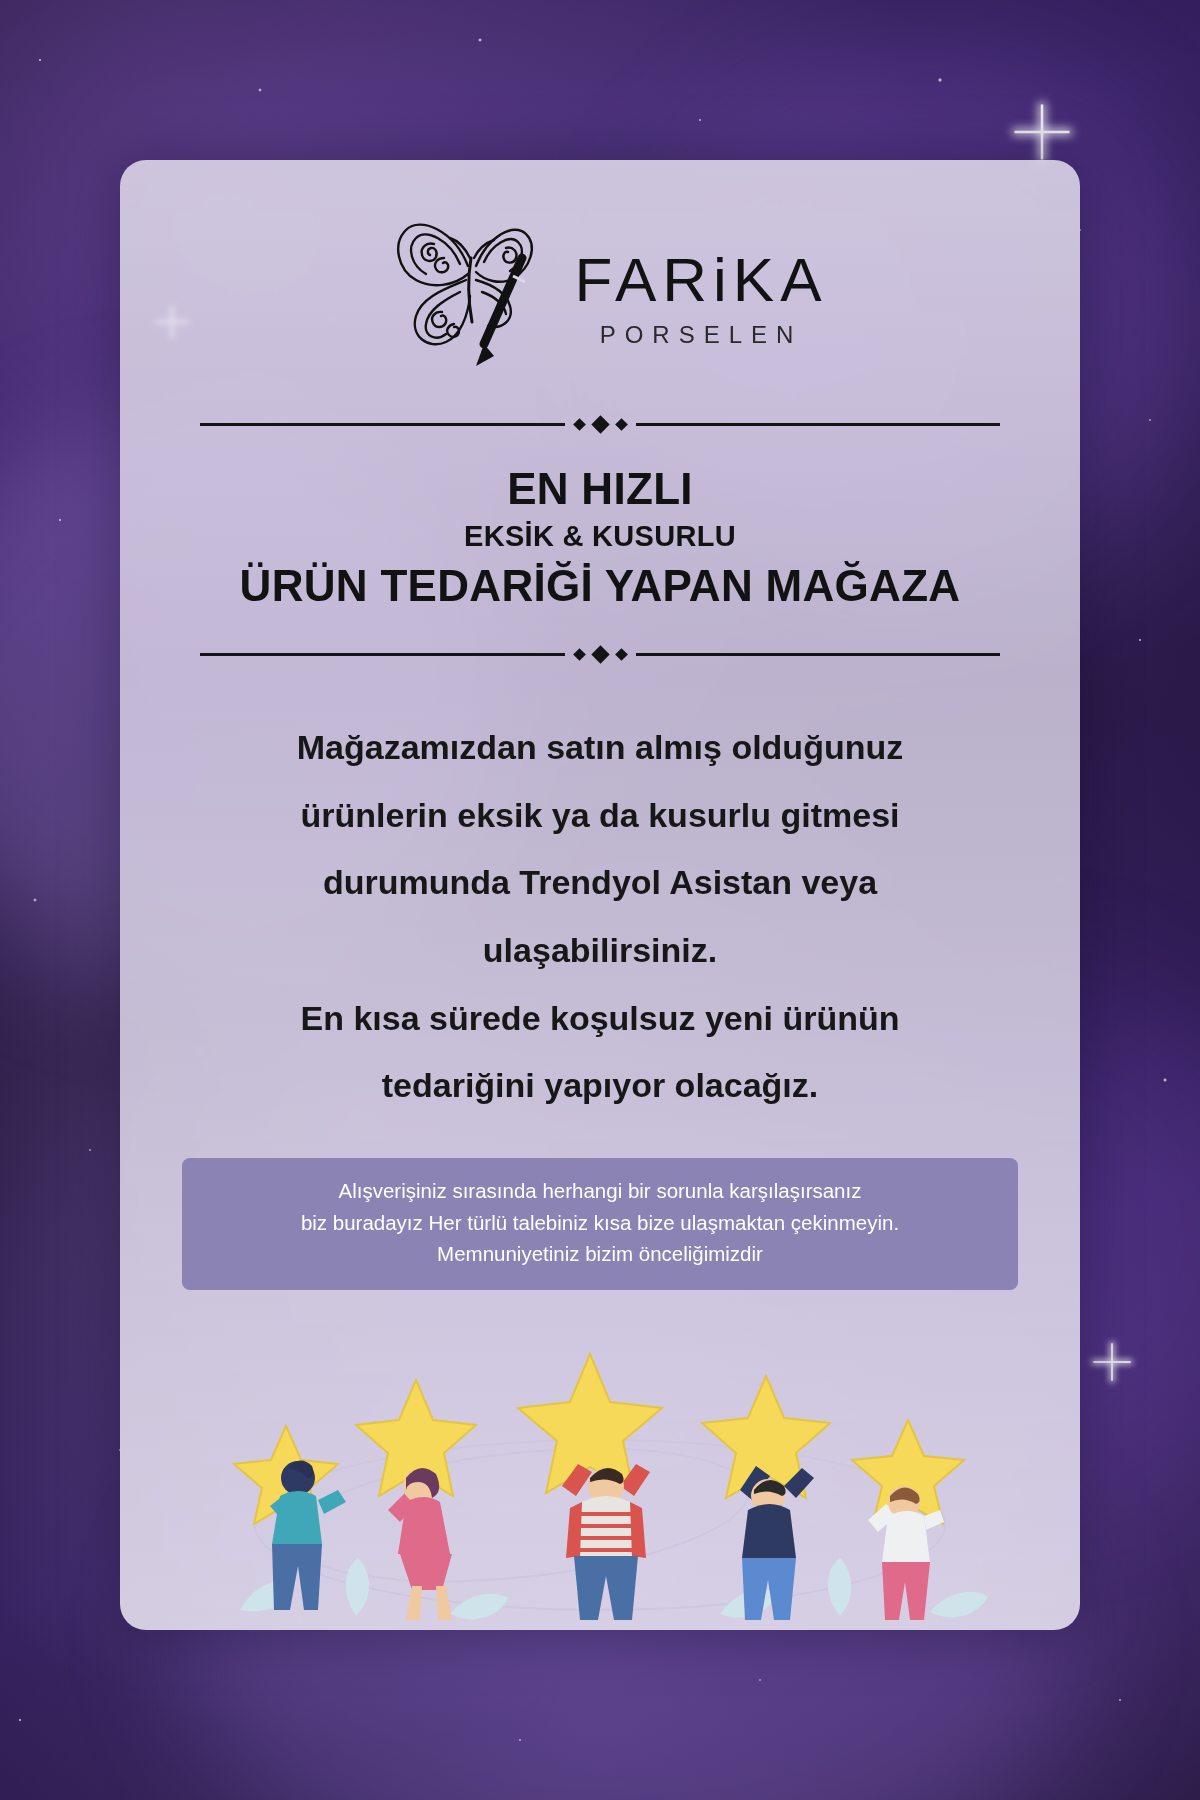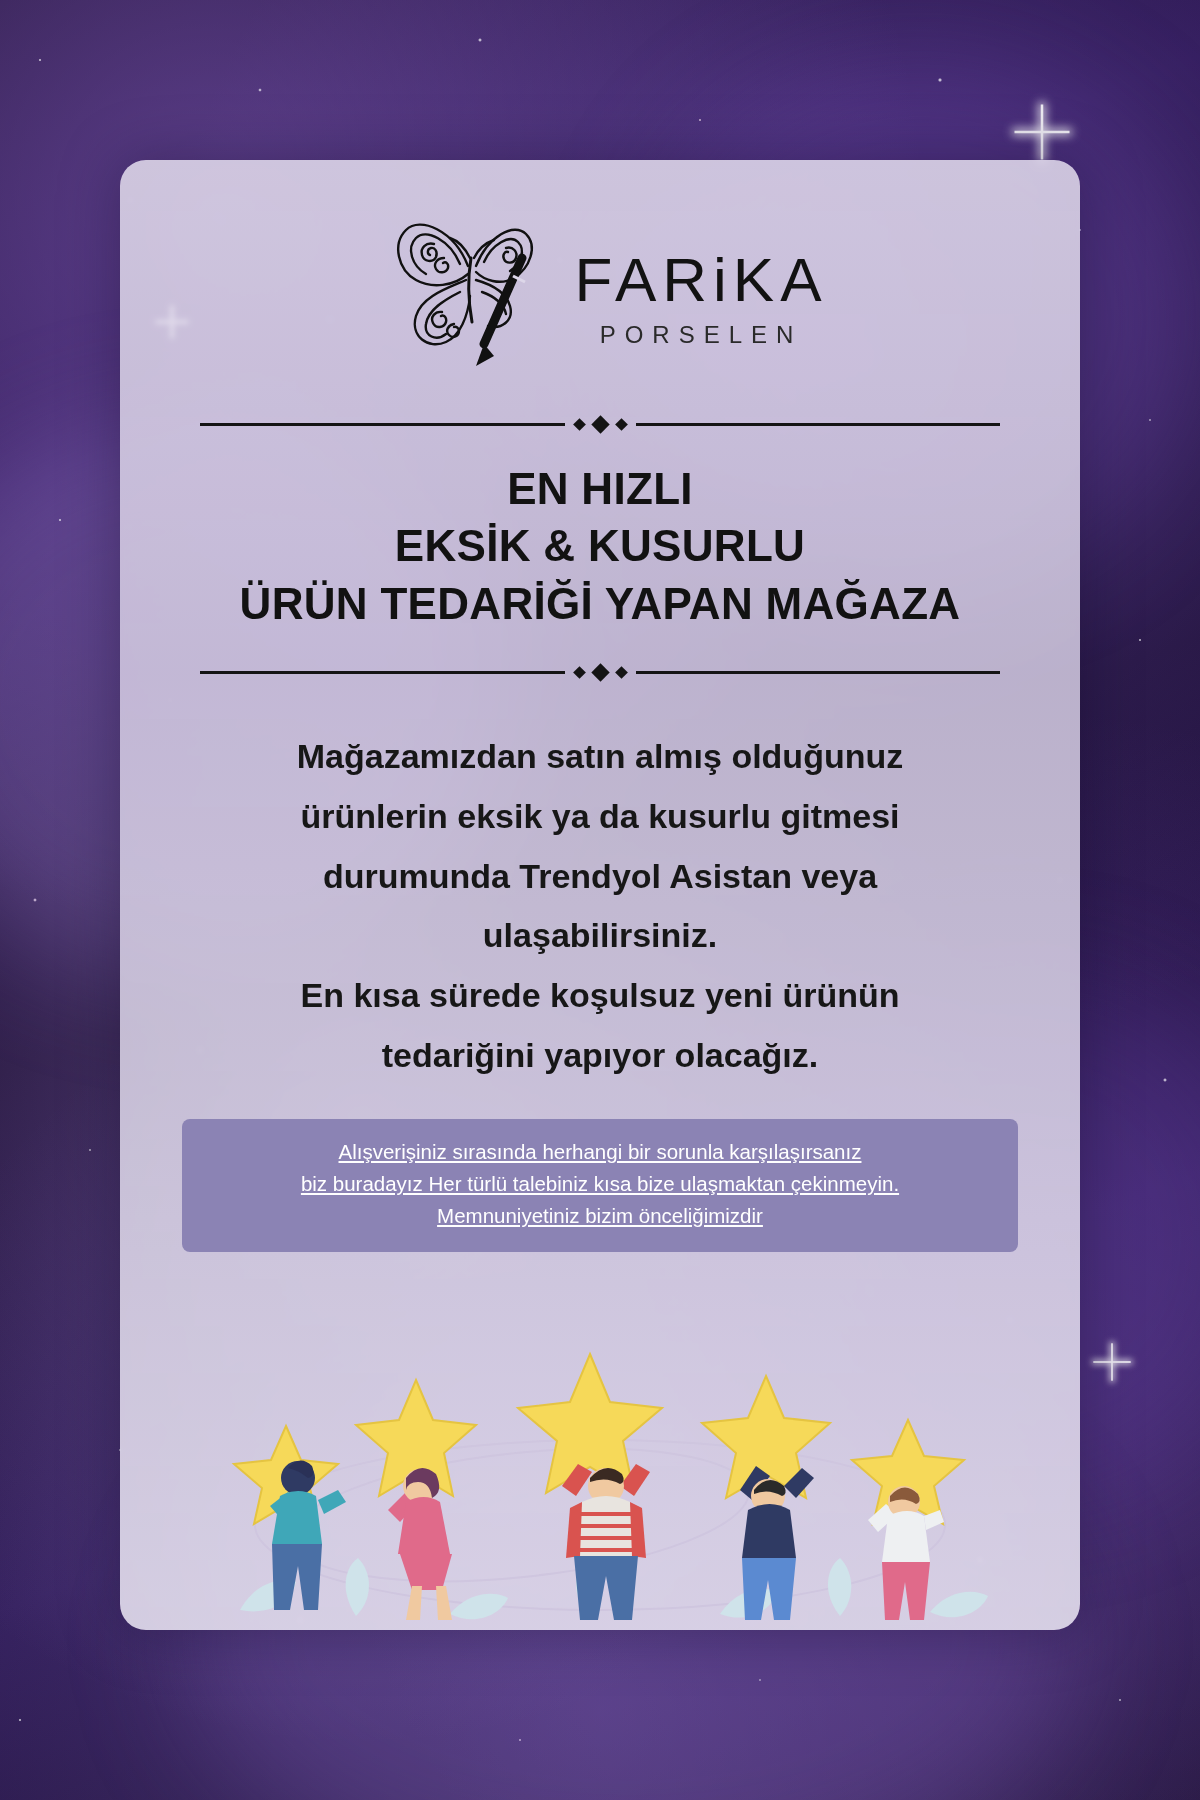--- a/index.html
+++ b/index.html
@@ -177,49 +177,48 @@
   
   .headline {
     text-align: center;
     color: #121212;
     font-weight: bold;
     line-height: 1.17;
     margin: 22px 0 22px 0;
     letter-spacing: .3px;
   }
   .headline .l1 { font-size: 44px; display: block; }
-  .headline .l2 { font-size: 44px; display: block; margin-top: 6px; }
+  .headline .l2 { font-size: 29px; display: block; margin-top: 6px; }
   .headline .l3 { font-size: 44px; display: block; margin-top: 6px; }
 
   
   .body-text {
     width: 790px;
     text-align: center;
     color: #171717;
     font-size: 34px;
     line-height: 1.52;
     font-weight: bold;
     margin-top: 34px;
   }
-  .body-text p { margin: 8px; }
+  .body-text p { margin: 16px; }
   .body-text p + p { margin-top: 8px; }
 
   
   .note {
     margin-top: 30px;
     width: 836px;
     background: #8b83b4;
     border-radius: 8px;
     padding: 17px 26px 20px 26px;
     color: #ffffff;
     font-size: 20.5px;
     line-height: 1.55;
     text-align: center;
     box-sizing: border-box;
-    text-decoration: underline;
   }
 
   
   .illu {
     position: absolute;
     left: 0;
     bottom: 0;
     width: 960px;
     height: 320px;
   }

